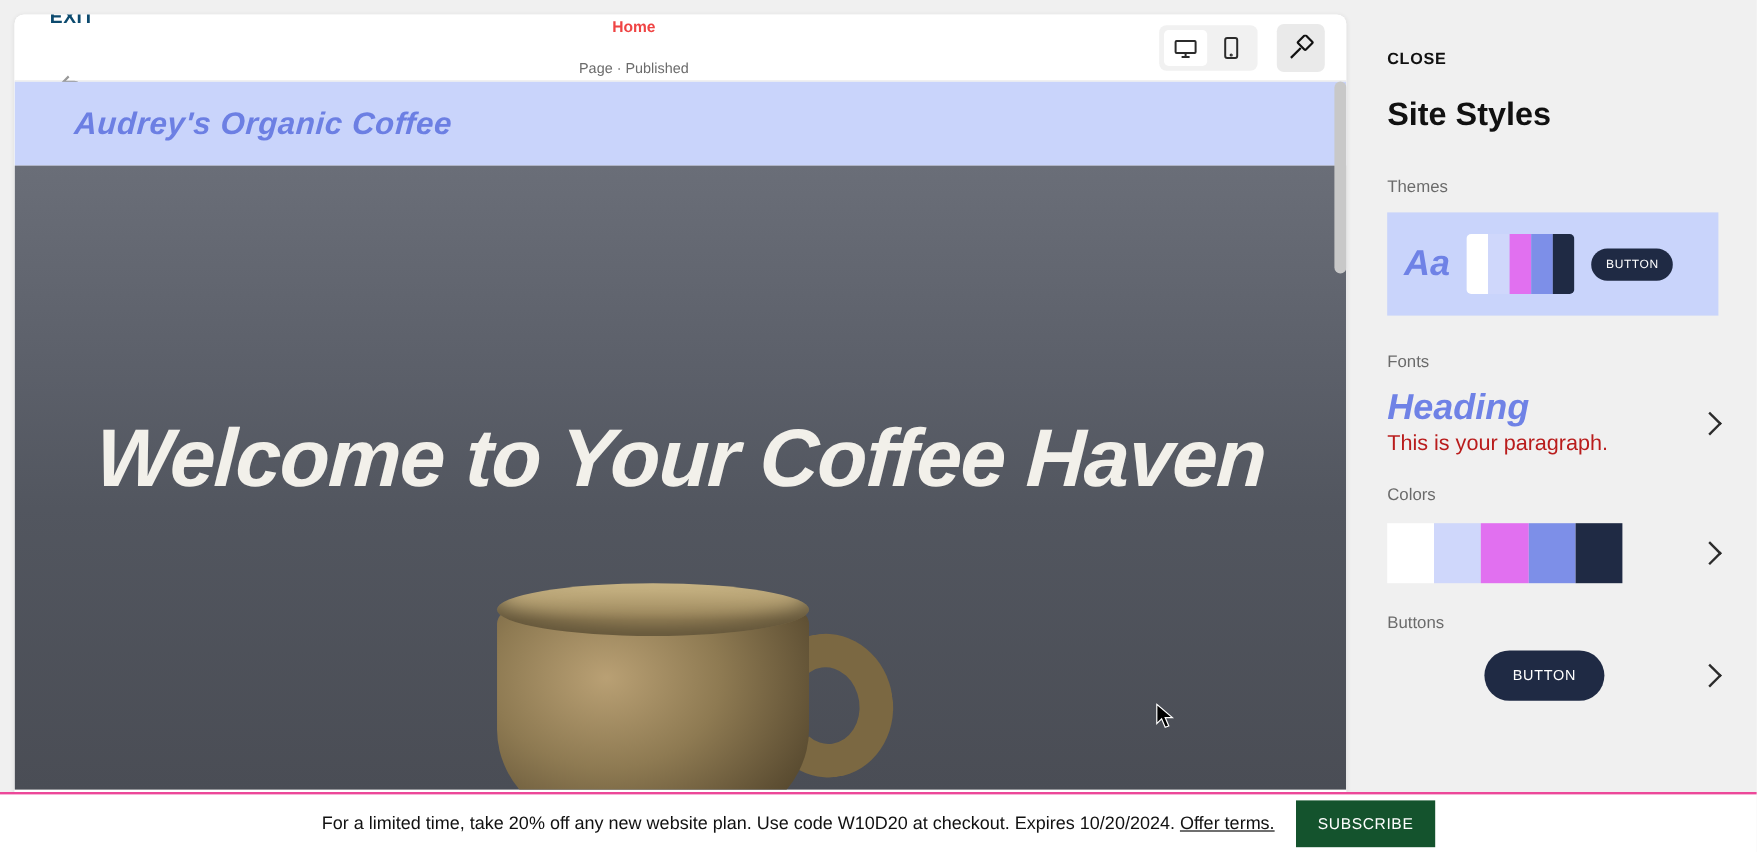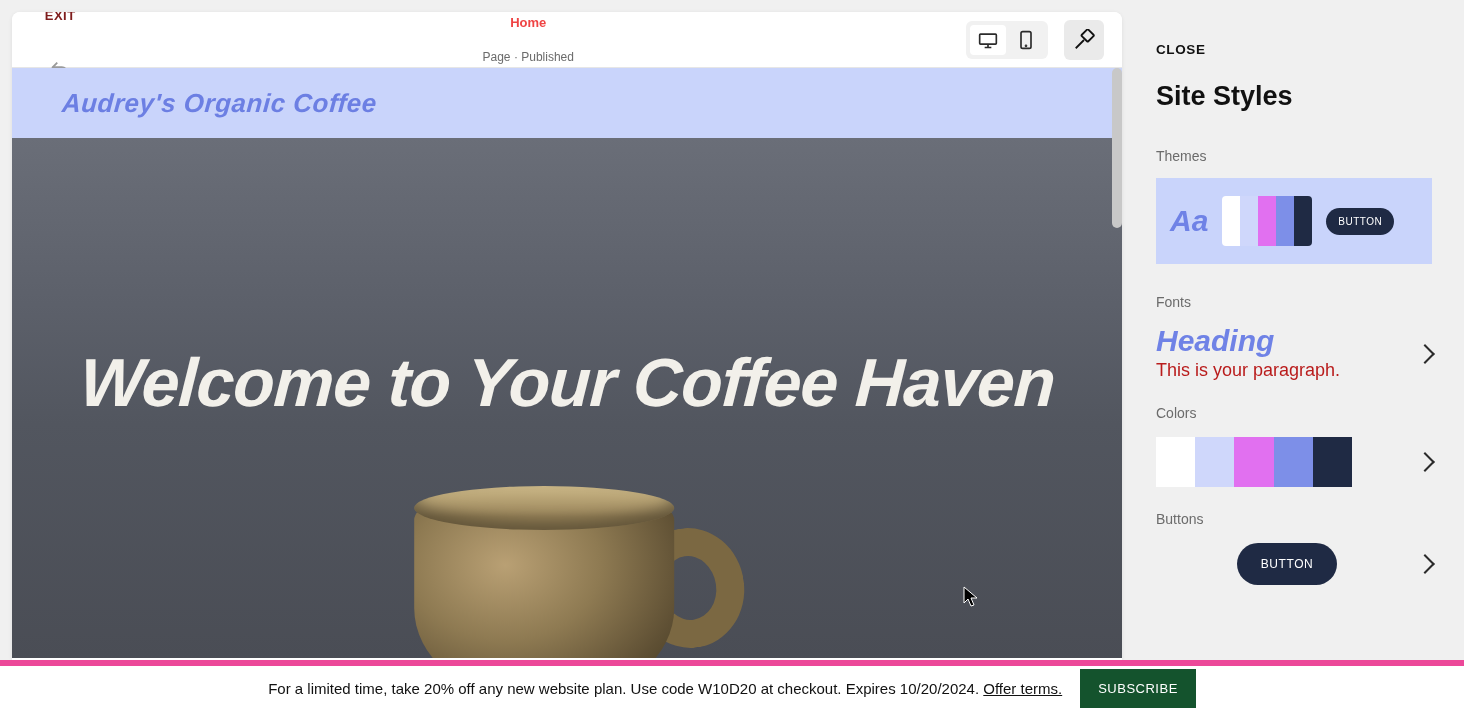--- a/index.html
+++ b/index.html
@@ -41,24 +41,24 @@
     font-weight: 600;
     letter-spacing: 0.5px;
     color: #9a9a9a;
     background: #ececec;
     border: none;
     padding: 8px 12px;
     border-radius: 4px;
     cursor: default;
   }
   .btn-exit {
-    font-size: 13px;
+    font-size: 16px;
     font-weight: 600;
     letter-spacing: 0.5px;
-    color: #7f1d1d;
+    color: #0c4a6e;
     background: none;
     border: none;
     cursor: pointer;
     padding: 6px 8px;
   }
   .icon-btn {
     width: 26px; height: 26px;
     display: inline-flex;
     align-items: center; justify-content: center;
     cursor: pointer;
@@ -279,21 +279,21 @@
     padding: 14px 24px;
     border-radius: 28px;
     margin: 0 auto;
   }
   
   .promo-bar {
     position: absolute;
     left: 0; right: 0; bottom: 0;
     height: 50px;
     background: #fff;
-    border-top: 6px solid #ec4899;
+    border-top: 2px solid #ec4899;
     display: flex;
     align-items: center;
     justify-content: center;
     gap: 18px;
     font-size: 15px;
     color: #111;
   }
   .promo-bar .offer { text-decoration: underline; cursor: pointer; }
   .subscribe-btn {
     background: #14532d;

